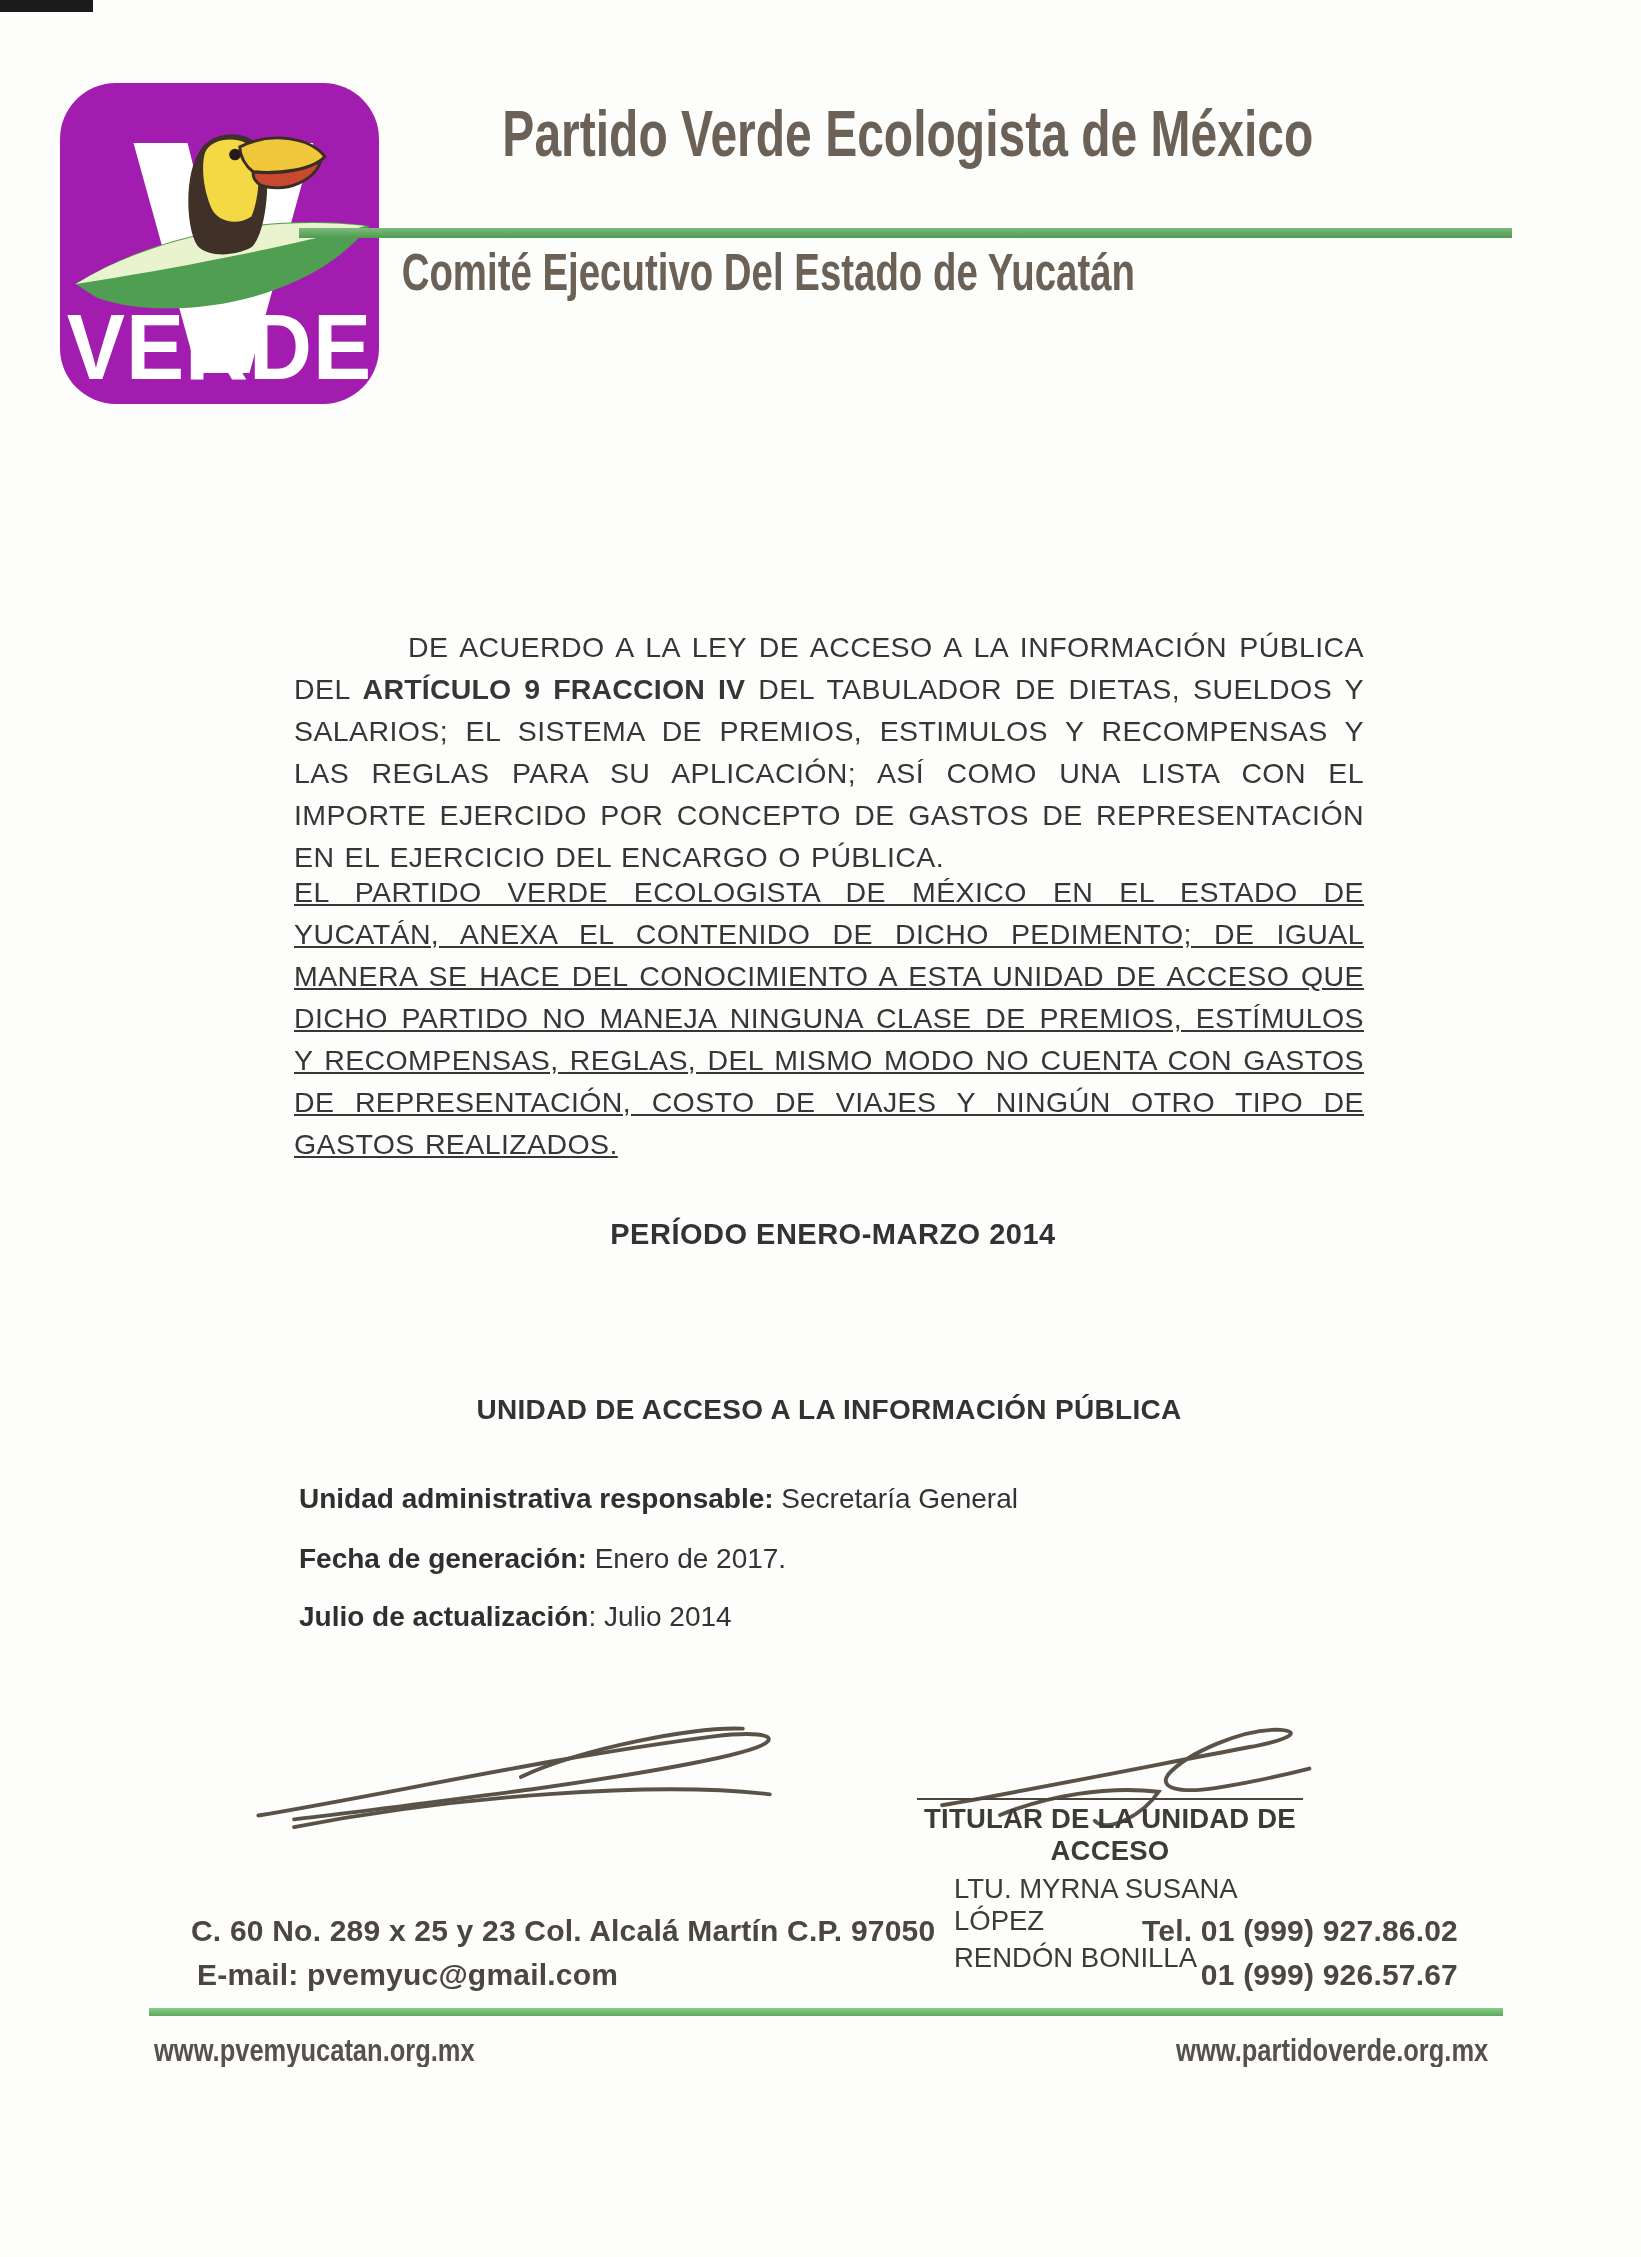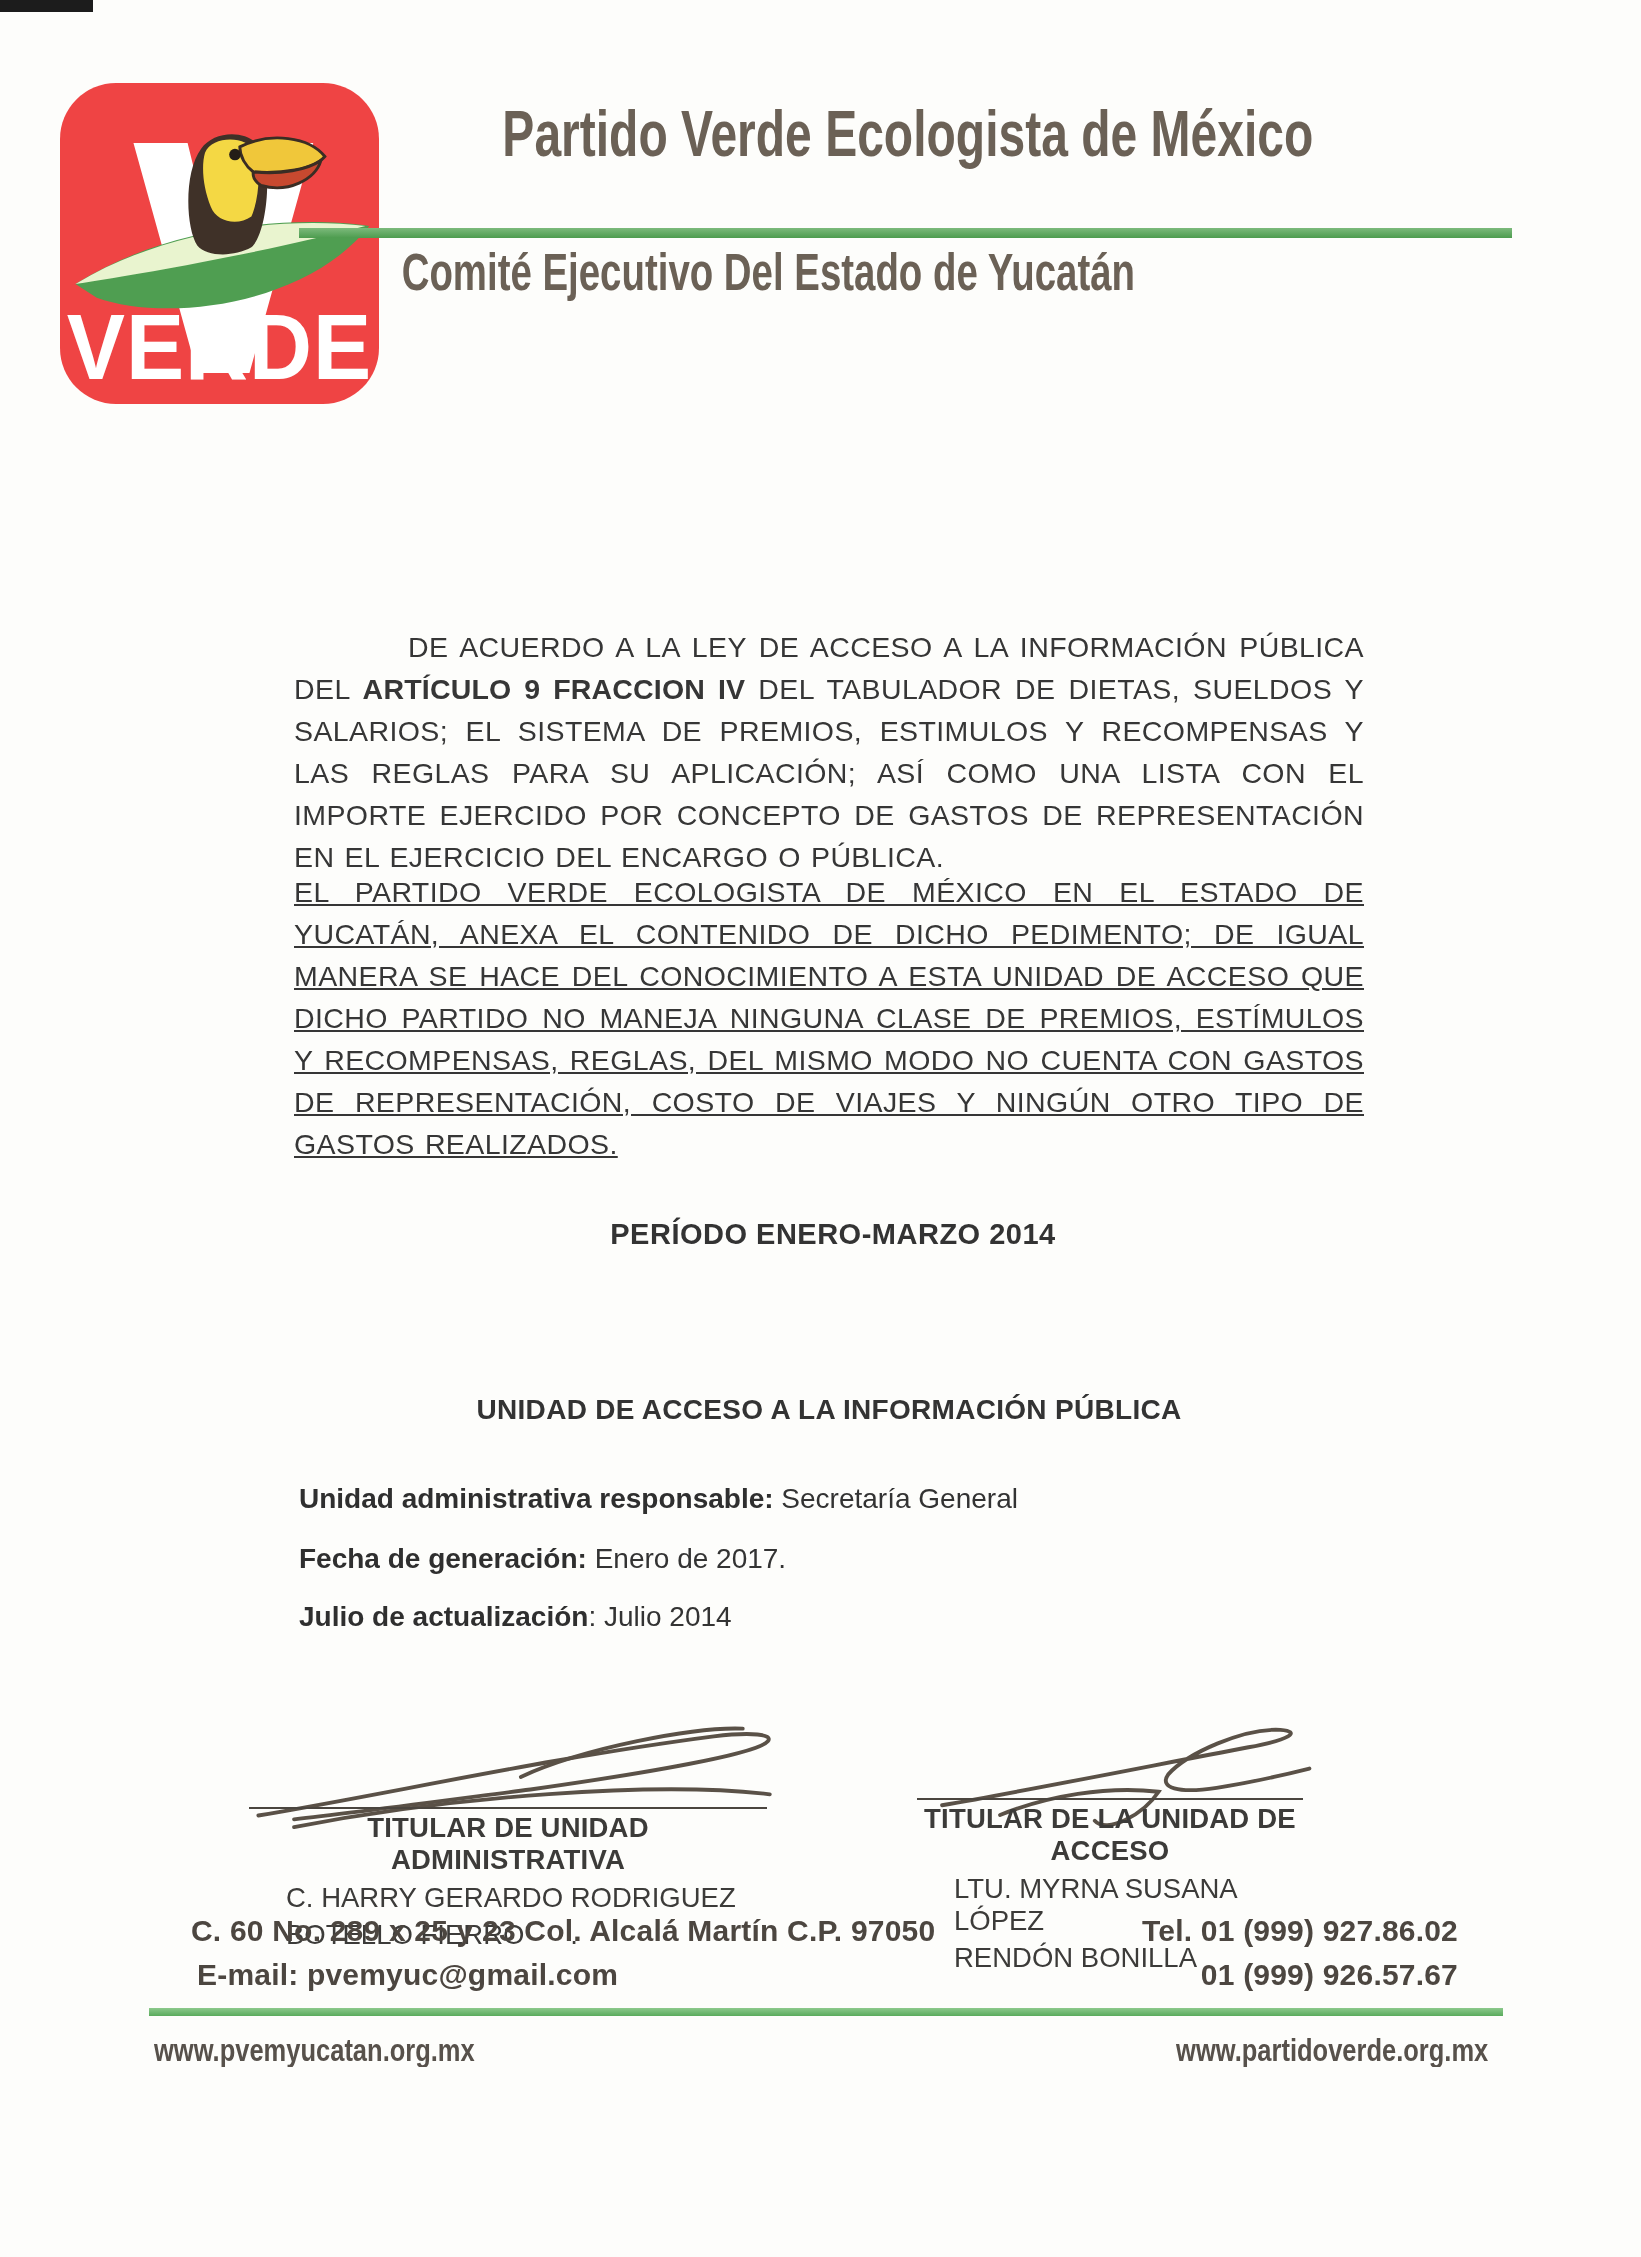--- a/index.html
+++ b/index.html
@@ -6,21 +6,21 @@
   .page{
     position:relative; width:1641px; height:2257px;
     background:#fdfdfb; overflow:hidden;
     font-family:"Liberation Sans", sans-serif; color:#3a3a3a;
   }
   .scan-artifact{position:absolute; left:0; top:0; width:93px; height:11.6px; background:#1c1c1c;}
 
   
   .logo{
     position:absolute; left:60px; top:83px; width:319px; height:321px;
-    background:#ef4444; border-radius:56px;
+    background:#a21caf; border-radius:56px;
   }
   .logo svg{position:absolute; left:0; top:0;}
   .logo-text{
     position:absolute; left:0; right:0; bottom:9.7px; text-align:center;
     font-weight:bold; font-size:89px; color:#ffffff; letter-spacing:1px;
     transform:scale(0.98,1.05); transform-origin:center bottom; line-height:1;
   }
 
   
   .hdr-title{
@@ -134,26 +134,20 @@
   <p class="field f2"><b>Fecha de generación:</b><span> Enero de 2017.</span></p>
   <p class="field f3"><b>Julio de actualización</b><span>: Julio 2014</span></p>
 
   <svg class="sig-svg" style="left:241px; top:1717px;" width="550" height="116" viewBox="0 0 570 120">
     <g fill="none" stroke="#5a5147" stroke-width="4" stroke-linecap="round">
       <path d="M18,102 C150,80 320,42 490,20 C530,15 552,18 546,25 C535,38 420,58 300,75 C215,86 110,100 55,106"></path>
       <path d="M55,114 C220,82 430,66 548,80"></path>
       <path d="M290,62 C355,32 470,10 520,12"></path>
     </g>
   </svg>
-  <div class="sig-block sig-left">
-    <div class="sig-line"></div>
-    <div class="sig-title">TITULAR DE UNIDAD ADMINISTRATIVA</div>
-    <div class="sig-name">C. HARRY GERARDO RODRIGUEZ</div>
-    <div class="sig-name">BOTELLO FIERRO      .</div>
-  </div>
 
   <svg class="sig-svg" style="left:915px; top:1697px;" width="406" height="145" viewBox="0 0 420 150">
     <g fill="none" stroke="#5a5147" stroke-width="4" stroke-linecap="round">
       <path d="M28,112 C120,96 250,70 345,52 C388,44 400,36 378,34 C340,32 282,58 262,80 C252,94 272,100 312,94 C352,88 392,78 408,74"></path>
       <path d="M88,122 C138,102 198,92 252,98 C236,122 198,142 186,128"></path>
     </g>
   </svg>
   <div class="sig-block sig-right">
     <div class="sig-line"></div>
     <div class="sig-title">TITULAR DE LA UNIDAD DE ACCESO</div>

